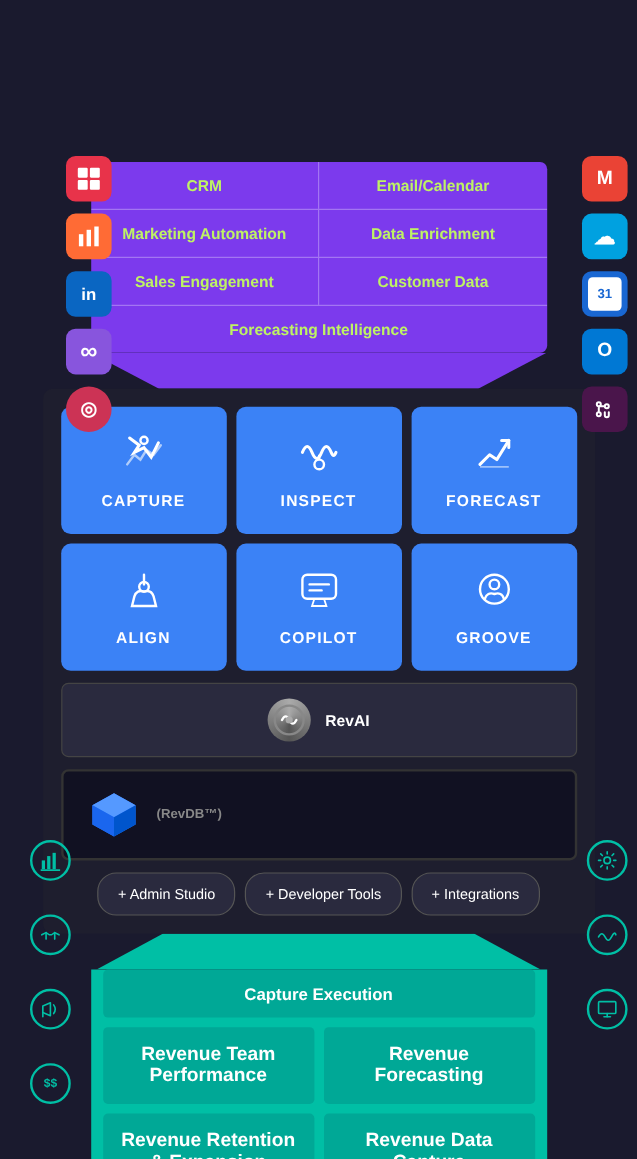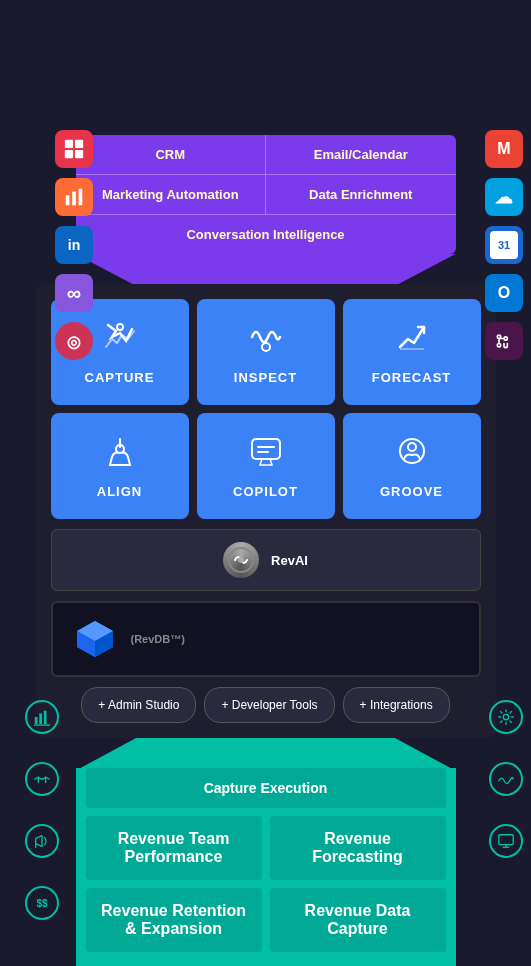--- a/index.html
+++ b/index.html
@@ -66,21 +66,21 @@
       border-bottom: none;
     }
     .grid-row.single {
       display: block;
     }
 
     .grid-cell {
       flex: 1;
       padding: 12px 10px;
       text-align: center;
-      color: #fef9c3;
+      color: #bef264;
       font-size: 13px;
       font-weight: 600;
       border-right: 1px solid rgba(255,255,255,0.3);
     }
     .grid-cell:last-child {
       border-right: none;
     }
     .grid-cell.full {
       text-align: center;
       border-right: none;
@@ -334,22 +334,26 @@
     <div class="top-grid-container">
       <div class="top-grid">
         <div class="grid-row">
           <div class="grid-cell">CRM</div>
           <div class="grid-cell">Email/Calendar</div>
         </div>
         <div class="grid-row">
           <div class="grid-cell">Marketing Automation</div>
           <div class="grid-cell">Data Enrichment</div>
         </div>
+        <div class="grid-row">
+          <div class="grid-cell">Sales Engagement</div>
+          <div class="grid-cell">Customer Data</div>
+        </div>
         <div class="grid-row single">
-          <div class="grid-cell full">Conversation Intelligence</div>
+          <div class="grid-cell full">Forecasting Intelligence</div>
         </div>
       </div>
 
       <div class="trapezoid-down"></div>
     </div>
 
     <div class="main-section">
 
       <div class="action-grid">
 

